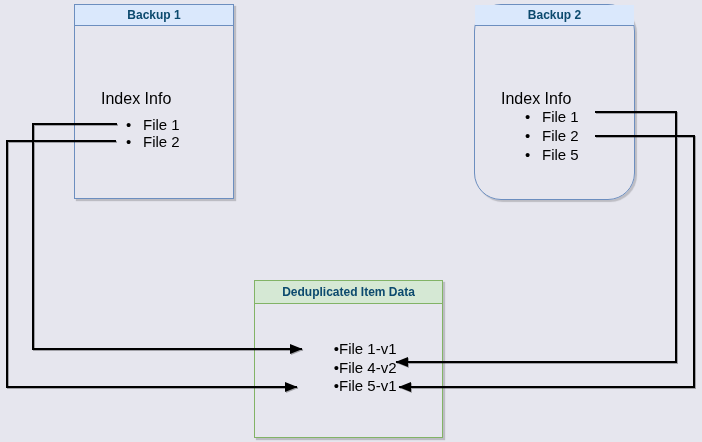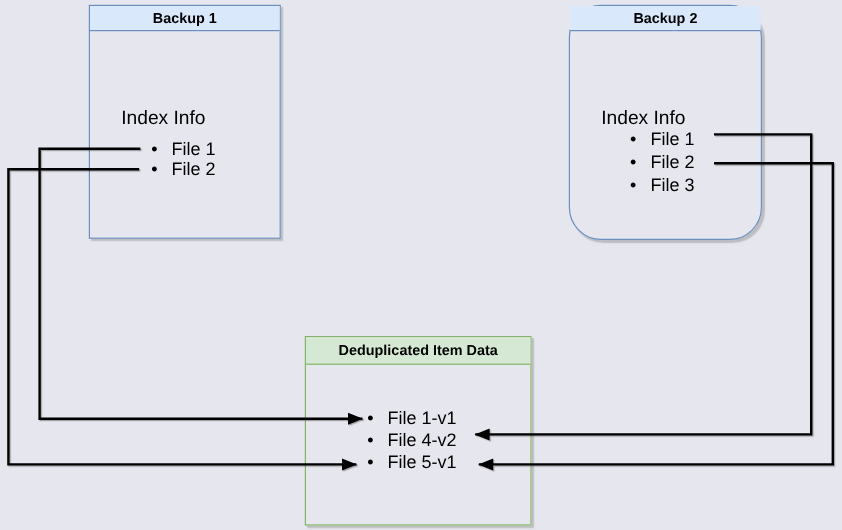--- a/index.html
+++ b/index.html
@@ -32,21 +32,21 @@
     z-index: 2;
   }
   .box-blue   { border: 1px solid #6c8ebf; }
   .box-green  { border: 1px solid #82b366; }
   .box-header {
     box-sizing: border-box;
     width: 100%;
     text-align: center;
     font-size: 12px;
     font-weight: bold;
-    color: #000000;
+    color: #0c4a6e;
   }
   .box-header.blue {
     height: 21px;
     line-height: 21px;
     background: #dae8fc;
     border-bottom: 1px solid #6c8ebf;
   }
   .box-header.green {
     height: 23px;
     line-height: 23px;
@@ -78,21 +78,21 @@
     display: inline-block;
     width: 17px;
   }
   #backup1-box { left: 74px;  top: 4px;   width: 160px; height: 195px; }
   #backup2-box { left: 474px; top: 4px;   width: 161px; height: 196px; border-radius: 27px; }
   #dedup-box   { left: 254px; top: 280px; width: 189px; height: 158px; }
   #backup1-list { left: 51px; top: 111px; }
   #backup1-list li { line-height: 17px; }
   #backup2-list { left: 50px; top: 102px; }
   #backup2-list li { line-height: 19px; }
-  #dedup-list { left: 51px; top: 59px; }
+  #dedup-list { left: 67px; top: 59px; text-align: right; }
   #dedup-list li { line-height: 18.5px; }
 </style>
 </head>
 <body>
 
 <div class="canvas">
 
   <div class="box box-blue" id="backup1-box">
     <div class="box-header blue">
       <span>Backup 1</span>
@@ -105,21 +105,21 @@
   </div>
 
   <div class="box box-blue" id="backup2-box">
     <div class="box-header blue">
       <span>Backup 2</span>
     </div>
     <div class="index-label">Index Info</div>
     <ul class="filelist" id="backup2-list">
       <li>File 1</li>
       <li>File 2</li>
-      <li>File 3</li>
+      <li>File 5</li>
     </ul>
   </div>
 
   <div class="box box-green" id="dedup-box">
     <div class="box-header green">
       <span>Deduplicated Item Data</span>
     </div>
     <ul class="filelist" id="dedup-list">
       <li>File 1-v1</li>
       <li>File 4-v2</li>

